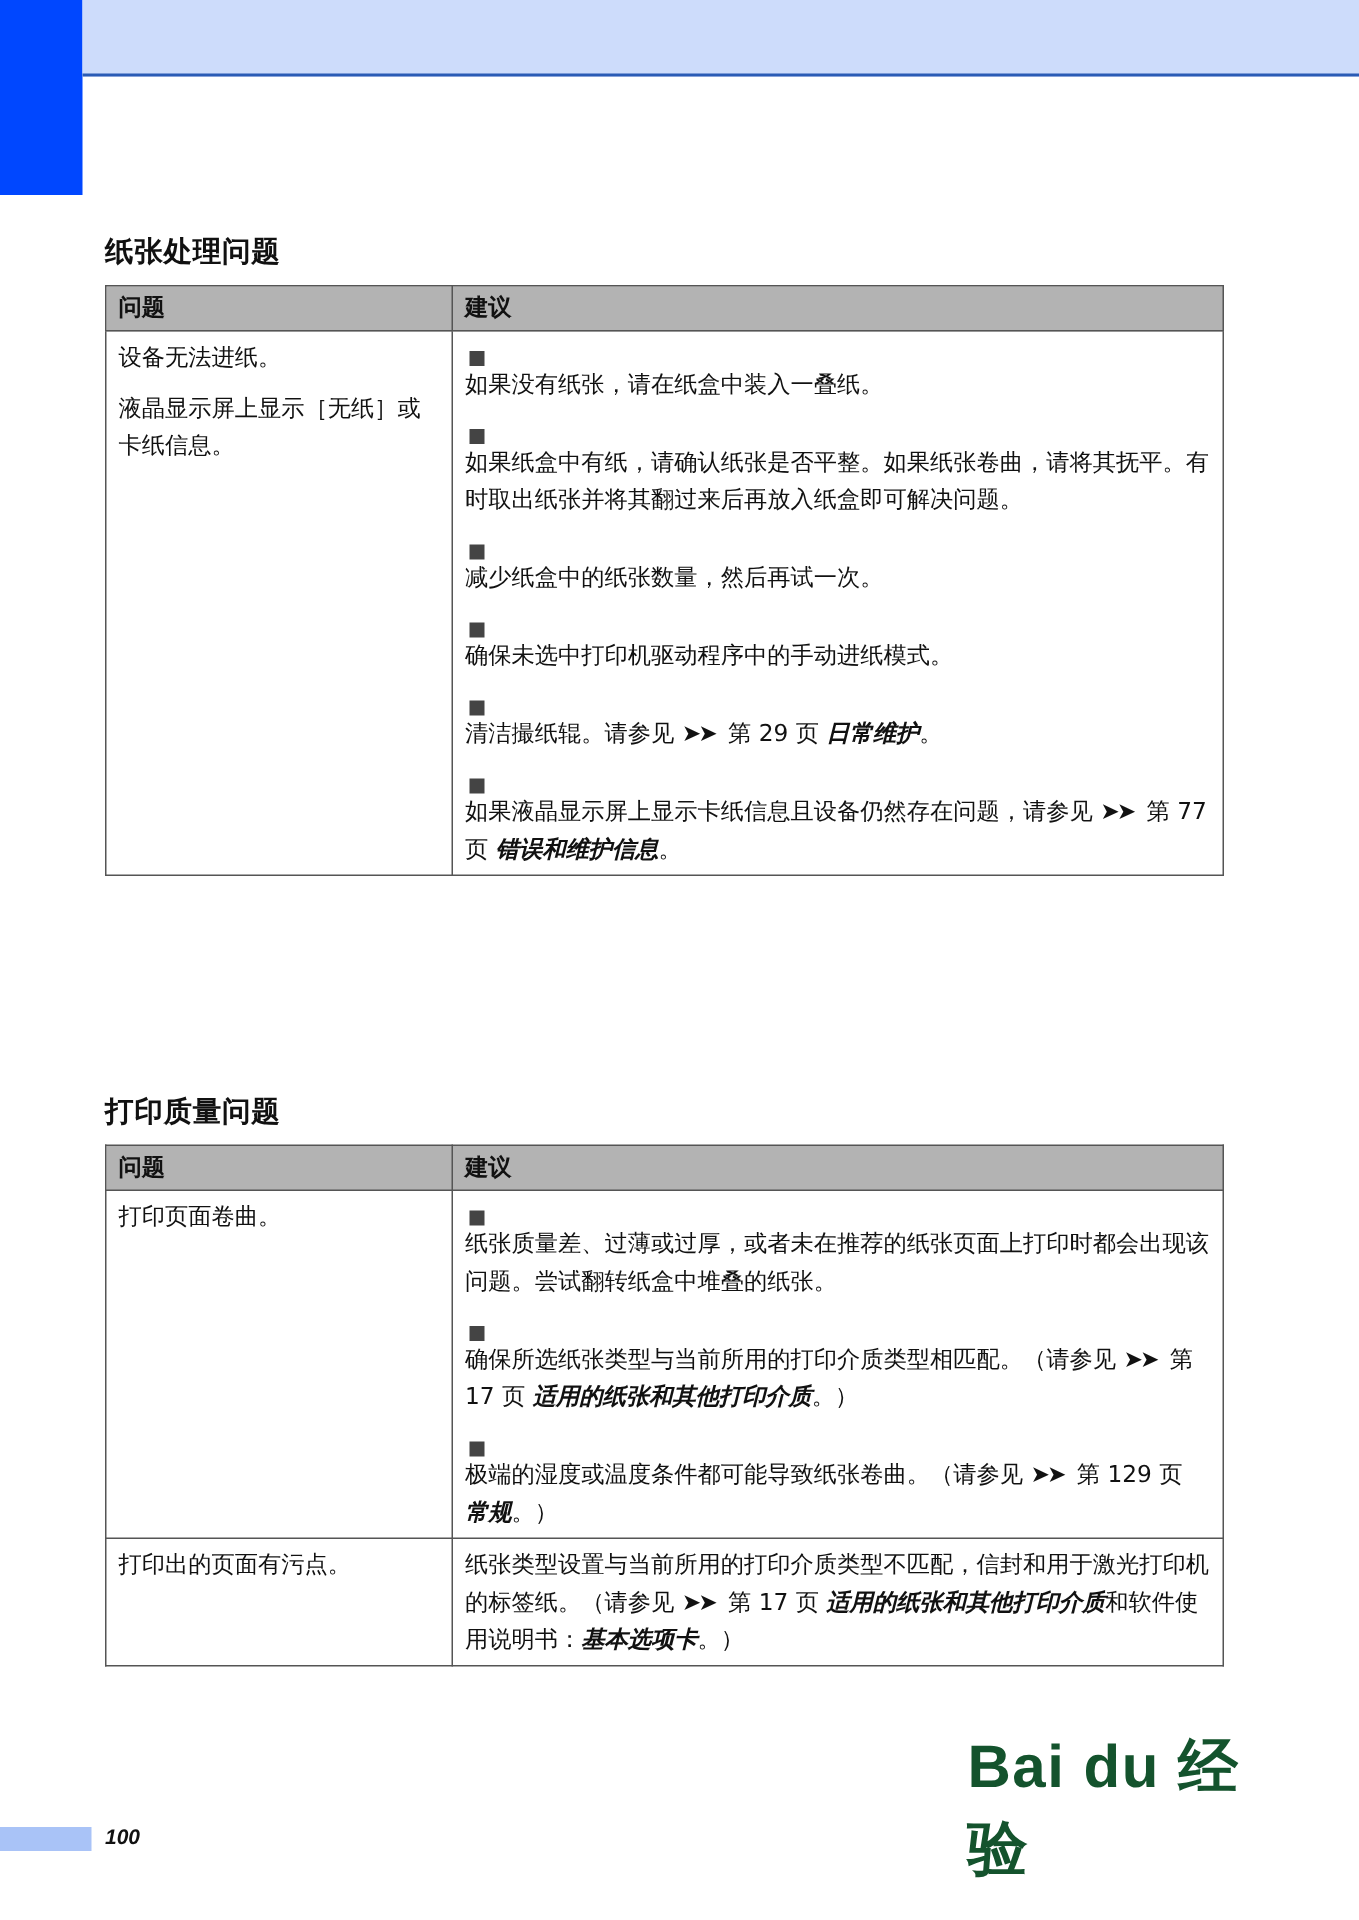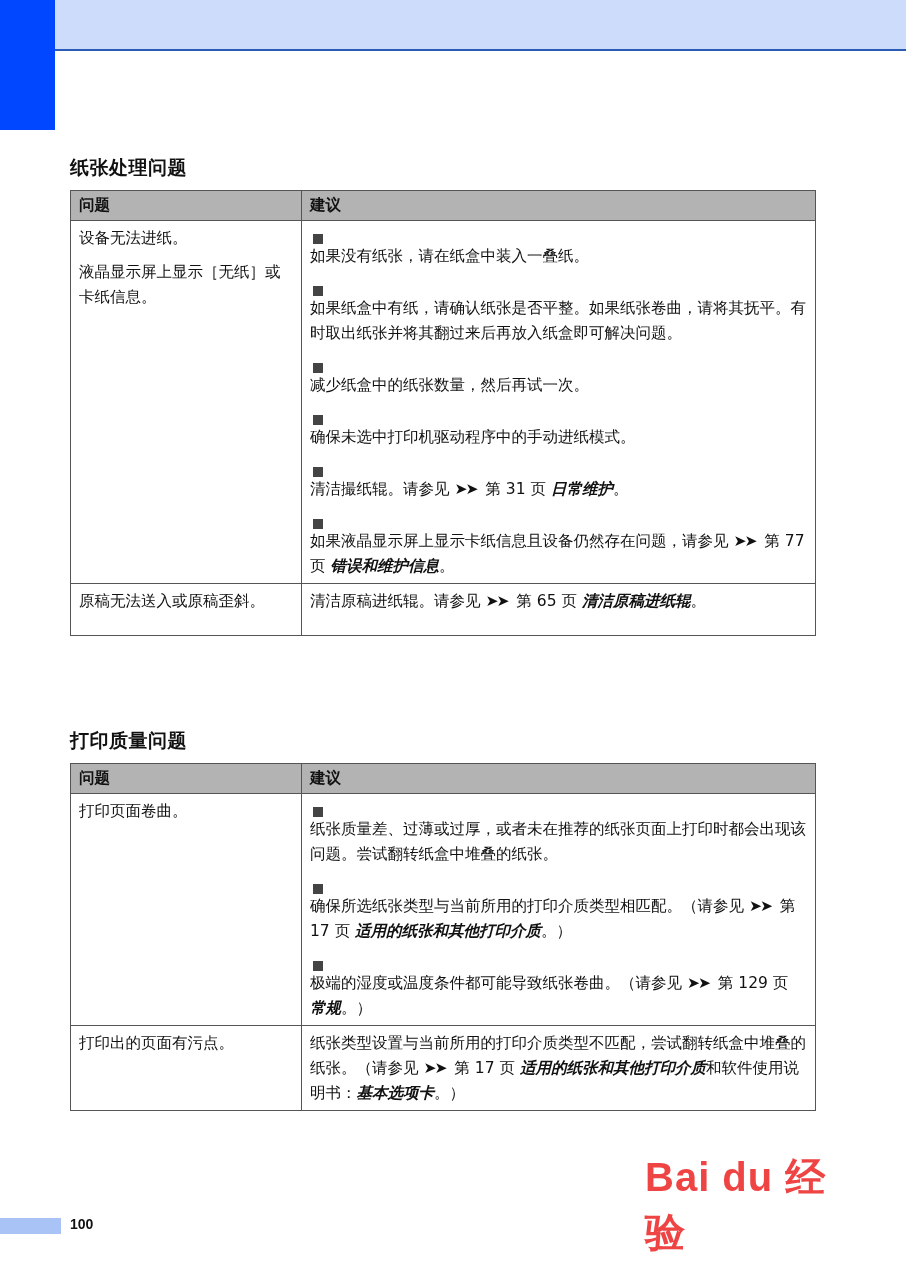--- a/index.html
+++ b/index.html
@@ -18,22 +18,22 @@
     table.tt td.c1 { width: 214px; }
     .para { margin: 0 0 9px 0; }
     .para:last-child { margin-bottom: 0; }
     .bullet { display: flex; margin: 0 0 9px 0; flex-direction: column; }
     .bullet:last-child { margin-bottom: 0; }
     .sq { flex: 0 0 auto; width: 10px; height: 10px; background: #444; margin: 8px 9px 0 3px; }
     .btxt { flex: 1; }
     .it { font-style: italic; font-weight: bold; }
     .arr { font-weight: bold; letter-spacing: -2px; margin-right: 4px; }
     .footer-bar { position: absolute; left: 0; top: 1218px; width: 61px; height: 16px; background: #a9c3f7; }
-    .page-num { position: absolute; left: 70px; top: 1216px; font-size: 14px; font-weight: bold; font-family: "Liberation Sans", sans-serif; }
-    .watermark { position: absolute; left: 645px; top: 1150px; width: 210px; color: #ef4444; font-family: "Liberation Sans", sans-serif; }
+    .page-num { position: absolute; left: 70px; top: 1216px; font-size: 14px; font-weight: bold; font-family: "Liberation Sans", sans-serif; font-style: italic; }
+    .watermark { position: absolute; left: 645px; top: 1150px; width: 210px; color: #14532d; font-family: "Liberation Sans", sans-serif; }
     .wm-main { font-size: 40px; font-weight: bold; letter-spacing: 1px; }
     .wm-sub { font-size: 20px; margin-top: -4px; }
   </style>
 </head>
 <body>
 
 <div class="side-tab"></div>
 <div class="header-band"></div>
 
 <div class="section-title" style="top:155px;">纸张处理问题</div>
@@ -60,34 +60,26 @@
       <div class="bullet">
             <span class="sq"></span>
             <span class="btxt">减少纸盒中的纸张数量，然后再试一次。</span>
           </div>
       <div class="bullet">
             <span class="sq"></span>
             <span class="btxt">确保未选中打印机驱动程序中的手动进纸模式。</span>
           </div>
       <div class="bullet">
             <span class="sq"></span>
-            <span class="btxt"><span>清洁撮纸辊。请参见</span> <span class="arr">➤➤</span> <span>第 31 页</span> <span class="it">日常维护</span><span>。</span></span>
+            <span class="btxt"><span>清洁撮纸辊。请参见</span> <span class="arr">➤➤</span> <span>第 29 页</span> <span class="it">日常维护</span><span>。</span></span>
           </div>
       <div class="bullet">
             <span class="sq"></span>
             <span class="btxt"><span>如果液晶显示屏上显示卡纸信息且设备仍然存在问题，请参见</span> <span class="arr">➤➤</span> <span>第 77 页</span> <span class="it">错误和维护信息</span><span>。</span></span>
           </div>
-    </td>
-  </tr>
-  <tr>
-    <td class="c1" style="height:42px;">
-      <div class="para">原稿无法送入或原稿歪斜。</div>
-    </td>
-    <td>
-      <div class="para"><span>清洁原稿进纸辊。请参见</span> <span class="arr">➤➤</span> <span>第 65 页</span> <span class="it">清洁原稿进纸辊</span><span>。</span></div>
     </td>
   </tr>
 </tbody>
   </table>
 
 <div class="section-title" style="top:728px;">打印质量问题</div>
 <table class="tt" style="top:763px;">
   <tbody>
       <tr>
     <th>问题</th>
@@ -110,21 +102,21 @@
             <span class="sq"></span>
             <span class="btxt"><span>极端的湿度或温度条件都可能导致纸张卷曲。（请参见</span> <span class="arr">➤➤</span> <span>第 129 页</span> <span class="it">常规</span><span>。）</span></span>
           </div>
     </td>
   </tr>
   <tr>
     <td class="c1">
       <div class="para">打印出的页面有污点。</div>
     </td>
     <td>
-      <div class="para"><span>纸张类型设置与当前所用的打印介质类型不匹配，尝试翻转纸盒中堆叠的纸张。（请参见</span> <span class="arr">➤➤</span> <span>第 17 页</span> <span class="it">适用的纸张和其他打印介质</span><span>和软件使用说明书：</span><span class="it">基本选项卡</span><span>。）</span></div>
+      <div class="para"><span>纸张类型设置与当前所用的打印介质类型不匹配，信封和用于激光打印机的标签纸。（请参见</span> <span class="arr">➤➤</span> <span>第 17 页</span> <span class="it">适用的纸张和其他打印介质</span><span>和软件使用说明书：</span><span class="it">基本选项卡</span><span>。）</span></div>
     </td>
   </tr>
 </tbody>
   </table>
 
 <div class="footer-bar"></div>
 <div class="page-num">100</div>
 
 <div class="watermark">
   <div class="wm-main">Bai du 经验</div>

